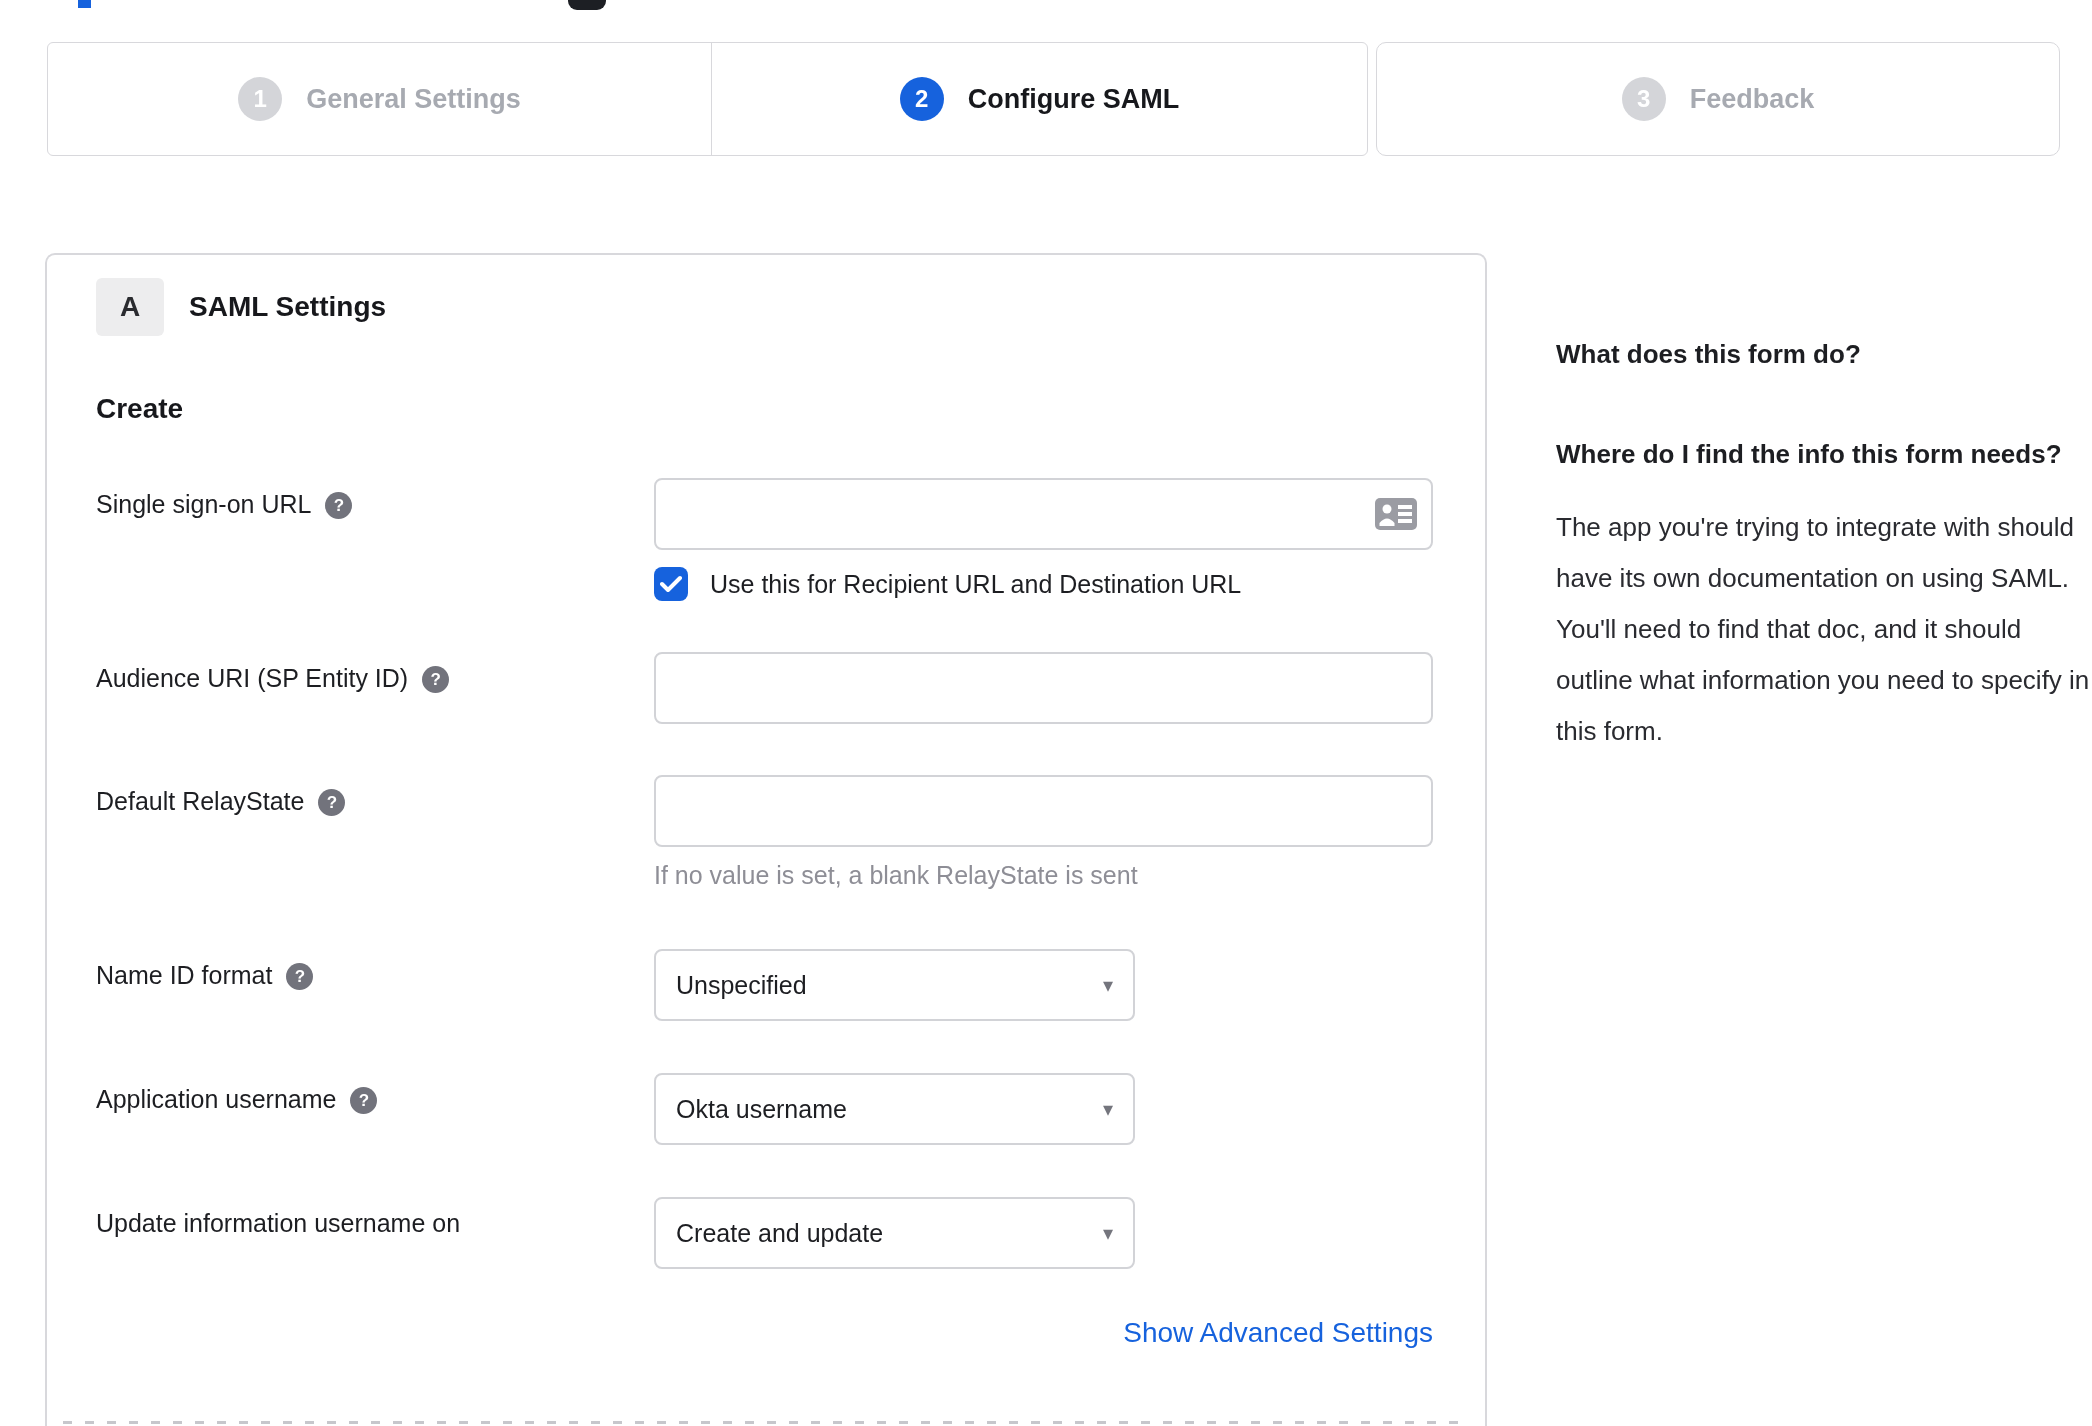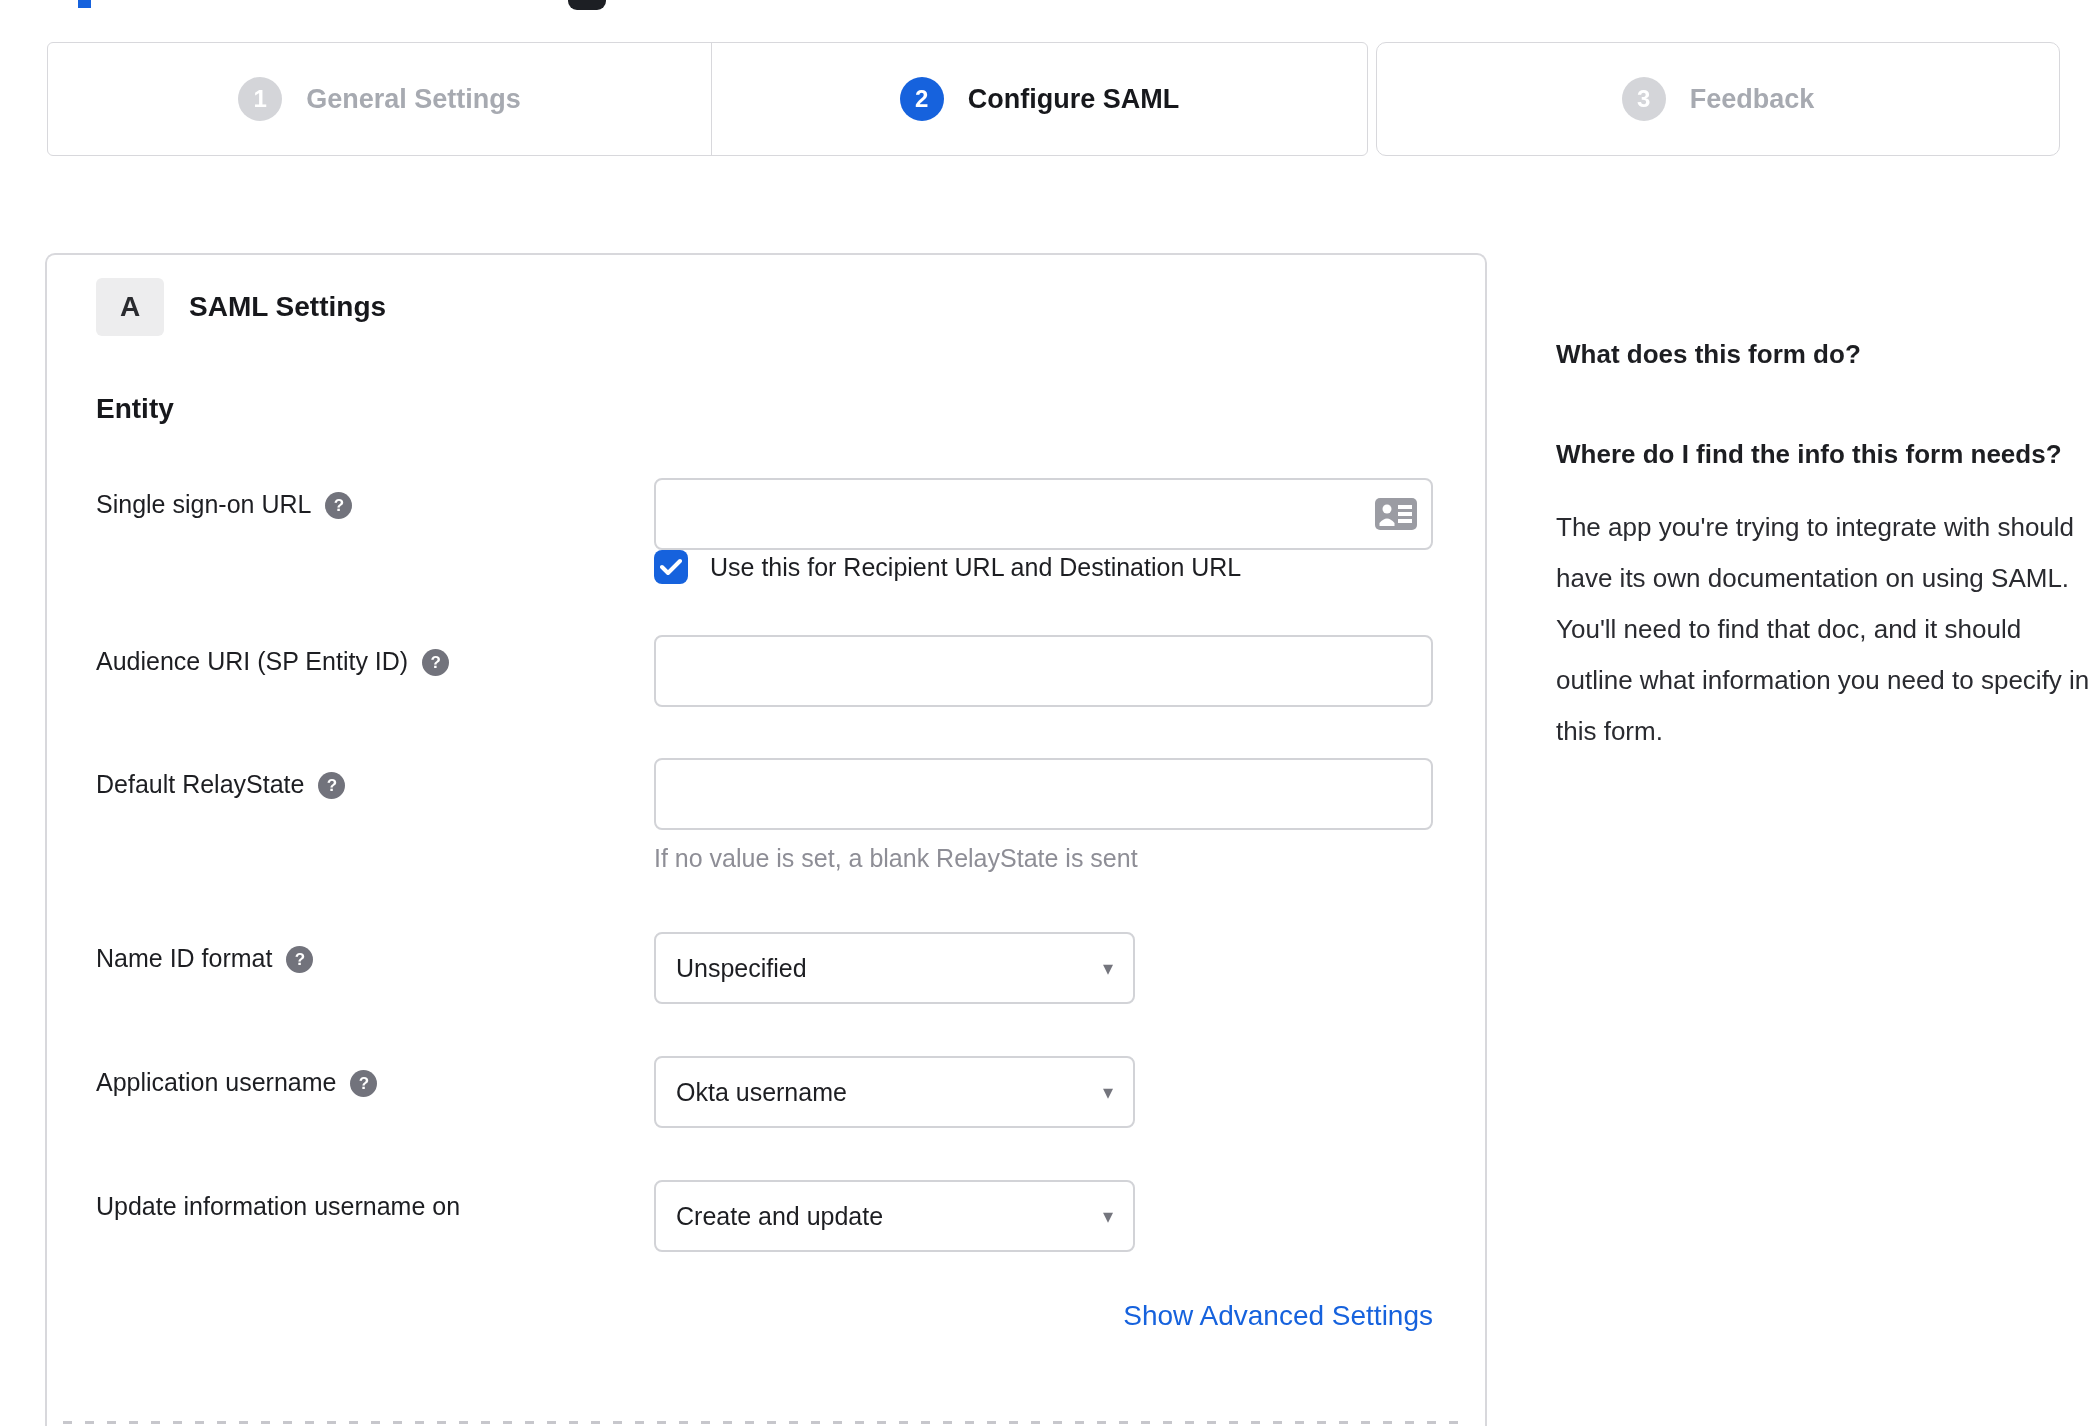--- a/index.html
+++ b/index.html
@@ -66,21 +66,21 @@
     cursor:pointer;
   }
   .text-input-wrap { position:relative; width:779px; }
   .text-input {
     width:779px; height:72px; border:2px solid #d2d3d7; border-radius:8px;
     font-family:"Liberation Sans", sans-serif; font-size:25px; color:#1d1e22;
     padding:0 60px 0 20px; outline:none; background:#fff;
   }
   .contact-icon { position:absolute; right:16px; top:20px; width:42px; height:32px; }
 
-  .check-row { display:flex; align-items:center; }
+  .check-row { display:flex; align-items:center; margin-top:17px; }
   .checkbox {
     width:34px; height:34px; background:#1662dd; border-radius:8px;
     display:flex; align-items:center; justify-content:center; cursor:pointer; flex:0 0 auto;
   }
   .check-label { margin-left:22px; font-size:25px; color:#1d1e22; }
 
   .helper-text { margin-top:14px; font-size:25px; color:#8e8e96; }
 
   .select {
     width:481px; height:72px; border:2px solid #d2d3d7; border-radius:8px;
@@ -139,21 +139,21 @@
     </div>
   </div>
 
   <div class="panel">
 
     <div class="panel-head">
       <div class="badge">A</div>
       <div class="panel-title">SAML Settings</div>
     </div>
 
-    <div class="group-title">Entity</div>
+    <div class="group-title">Create</div>
 
     <div class="row r1">
       <div class="label-cell">
         <span>Single sign-on URL</span>
         <span class="help">?</span>
       </div>
       <div>
         <div class="text-input-wrap">
           <input class="text-input" type="text" value="" style="">
           <svg class="contact-icon" viewBox="0 0 42 32">

